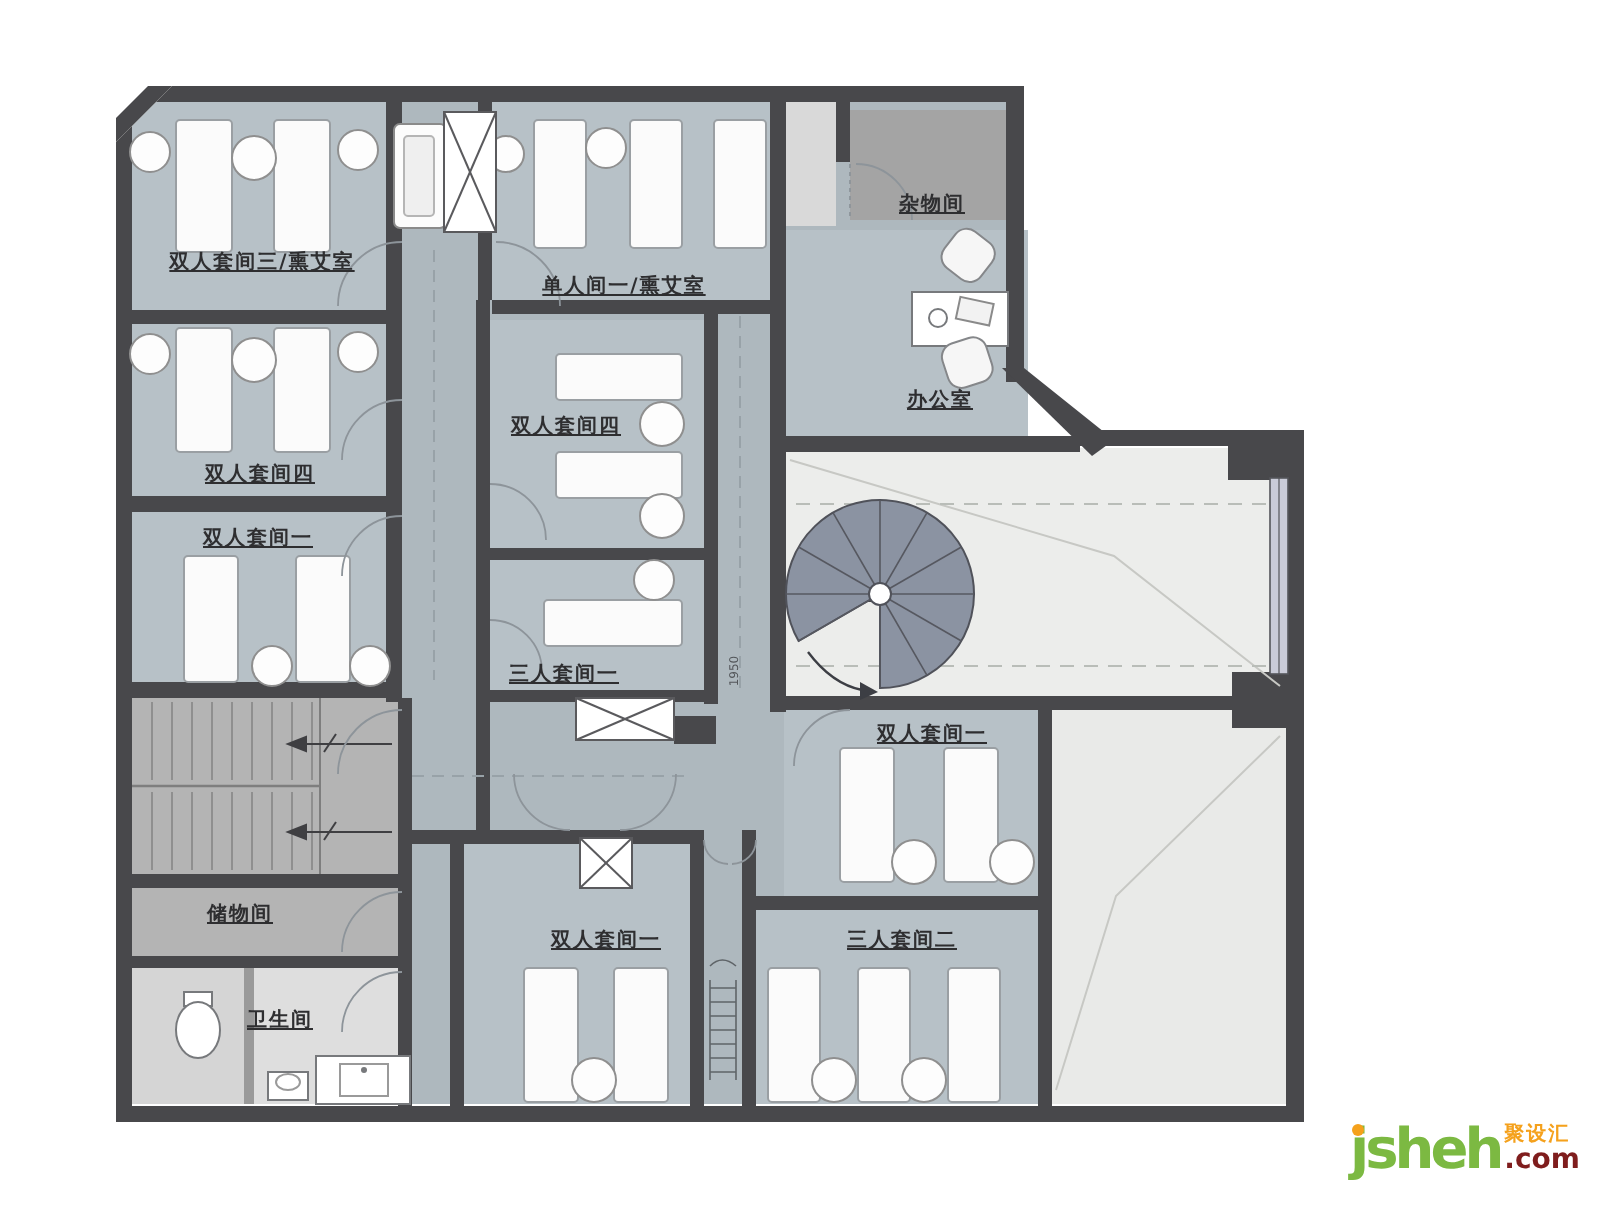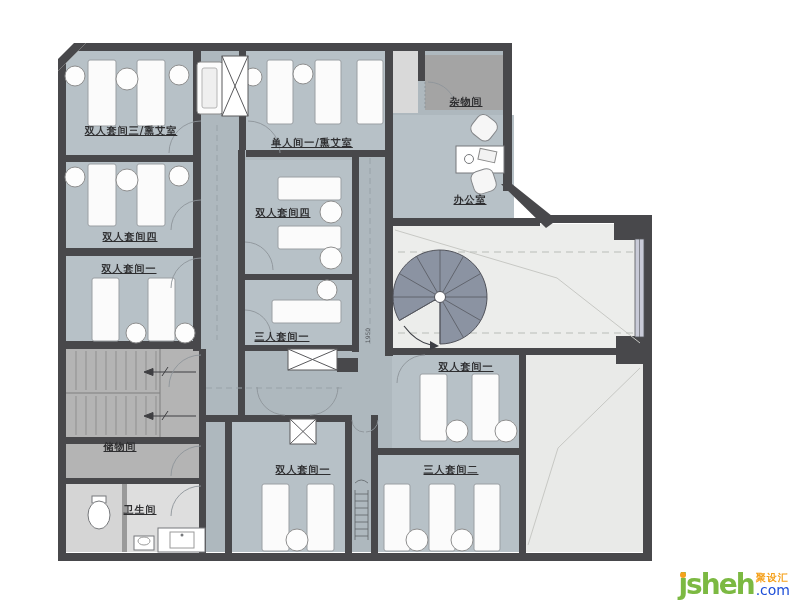--- a/index.html
+++ b/index.html
@@ -2,26 +2,26 @@
 <html><head>
 <meta charset="utf-8">
 <style>
   html,body{margin:0;padding:0;background:#fff;}
   .plan{position:relative;width:800px;height:609px;background:#ffffff;overflow:hidden;
         font-family:"DejaVu Sans",sans-serif;}
   .plan svg{position:absolute;left:0;top:0;}
   .lbl{position:absolute;font-size:10px;font-weight:bold;color:#2e2e30;letter-spacing:1px;
        transform:translateX(-50%);white-space:nowrap;z-index:5;text-decoration:underline;}
   .dim{position:absolute;font-size:6px;color:#53565a;transform:rotate(-90deg);z-index:5;}
-  .logo{position:absolute;right:10px;bottom:12px;display:flex;align-items:flex-end;z-index:6;}
+  .logo{position:absolute;right:10px;bottom:22px;display:flex;align-items:flex-end;z-index:6;}
   .logo-main{font-size:28px;font-weight:bold;color:#7cb942;letter-spacing:-2px;line-height:.85;position:relative;}
   .logo-jdot{position:absolute;left:1px;top:-1px;width:6px;height:6px;border-radius:50%;background:#f5a11c;}
   .logo-col{display:flex;flex-direction:column;line-height:1;margin-left:2px;}
   .logo-badge{font-size:10px;font-weight:bold;color:#f5a11c;letter-spacing:1px;}
-  .logo-tld{font-size:14px;font-weight:normal;color:#1d4ed8;}
+  .logo-tld{font-size:14px;font-weight:bold;color:#7f1d1d;}
 </style>
 </head>
 <body>
 
 <div class="plan">
 
 <svg width="800" height="609" viewBox="0 0 800 609">
 
   <g>
     <rect x="66" y="51" width="437" height="501" fill="#aeb8be"></rect>
@@ -251,21 +251,21 @@
 
   <div class="lbl" style="left:131px;top:124px">双人套间三/熏艾室</div>
   <div class="lbl" style="left:312px;top:136px">单人间一/熏艾室</div>
   <div class="lbl" style="left:466px;top:95px">杂物间</div>
   <div class="lbl" style="left:470px;top:193px">办公室</div>
   <div class="lbl" style="left:283px;top:206px">双人套间四</div>
   <div class="lbl" style="left:130px;top:230px">双人套间四</div>
   <div class="lbl" style="left:129px;top:262px">双人套间一</div>
   <div class="lbl" style="left:282px;top:330px">三人套间一</div>
   <div class="lbl" style="left:466px;top:360px">双人套间一</div>
-  <div class="lbl" style="left:120px;top:440px">储物间</div>
+  <div class="lbl" style="left:120px;top:450px">储物间</div>
   <div class="lbl" style="left:140px;top:503px">卫生间</div>
   <div class="lbl" style="left:303px;top:463px">双人套间一</div>
   <div class="lbl" style="left:451px;top:463px">三人套间二</div>
 
   <div class="dim" style="left:360px;top:332px">1950</div>
 
   <div class="logo">
     <div class="logo-main">
       <span class="logo-jdot"></span>
       <span>jsheh</span>

